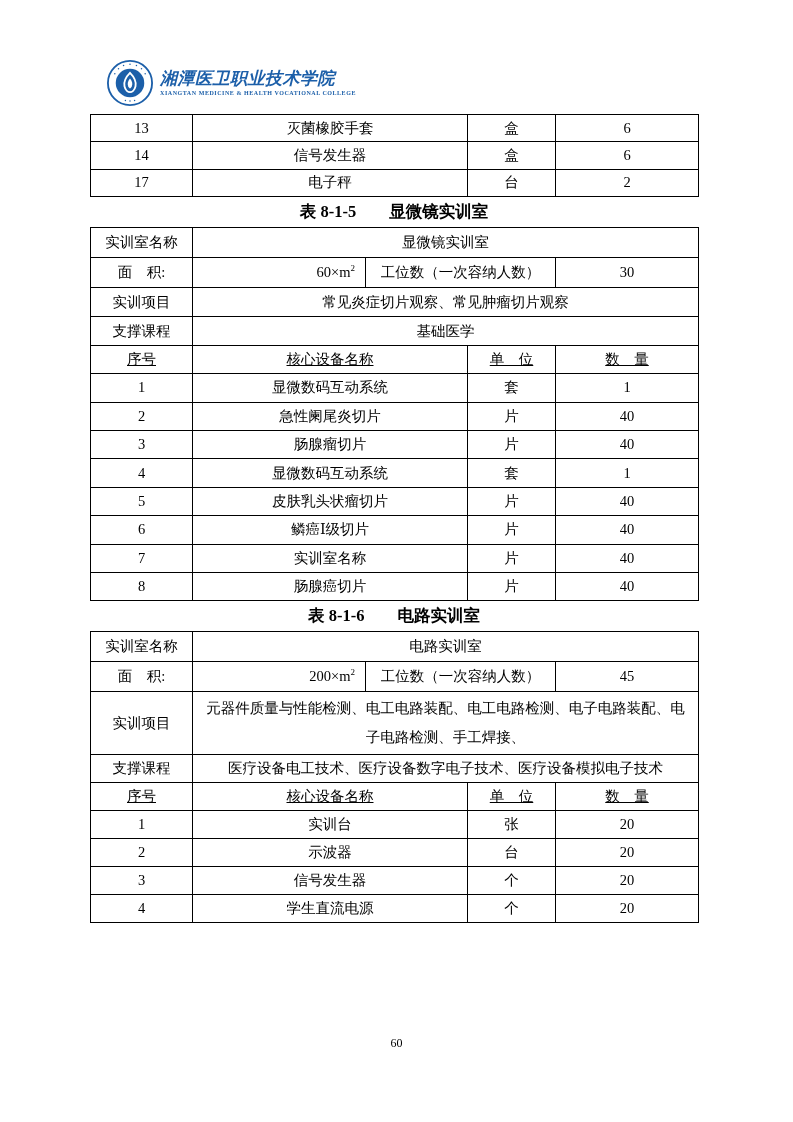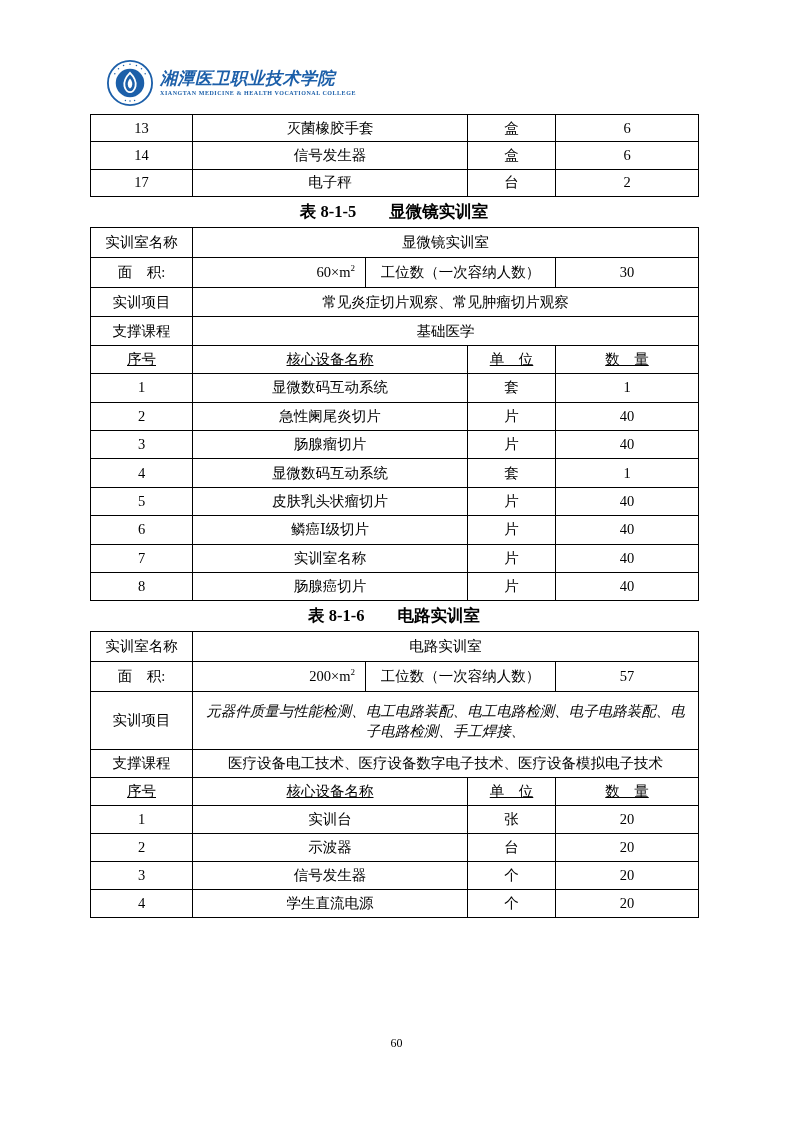--- a/index.html
+++ b/index.html
@@ -65,21 +65,21 @@
   td.left  { text-align: center; }
   td.right { text-align: right; padding-right: 10px; }
   sup { font-size: 9px; vertical-align: super; line-height: 0; }
 
   .t-top tr { height: 27.4px; }
 
   .row-name   { height: 30px; }
   .row-area   { height: 30px; }
   .row-proj   { height: 29px; }
   .row-proj-tall { height: 58px; }
-  .row-proj-tall td.left { line-height: 20px; font-style: italic; }
+  .row-proj-tall td.left { line-height: 29px; }
   .row-course { height: 29px; }
   .row-course-6 { height: 28px; }
   .row-head   { height: 28px; text-decoration: underline; }
   .row-item   { height: 28.4px; }
   .row-item-6 { height: 28px; }
 
   .tbl-title {
     width: 608px;
     height: 30px;
     line-height: 30px;
@@ -259,21 +259,21 @@
         </colgroup>
       <tbody>
         <tr class="row-name">
           <td>实训室名称</td>
           <td colspan="4">电路实训室</td>
         </tr>
         <tr class="row-area">
           <td>面　积:</td>
           <td class="right"><span>200×m</span><sup>2</sup></td>
           <td colspan="2" class="left">工位数（一次容纳人数）</td>
-          <td class="left">57</td>
+          <td class="left">45</td>
         </tr>
         <tr class="row-proj-tall">
           <td>实训项目</td>
           <td colspan="4" class="left">元器件质量与性能检测、电工电路装配、电工电路检测、电子电路装配、电子电路检测、手工焊接、</td>
         </tr>
         <tr class="row-course-6">
           <td>支撑课程</td>
           <td colspan="4" class="left">医疗设备电工技术、医疗设备数字电子技术、医疗设备模拟电子技术</td>
         </tr>
         <tr class="row-head">

